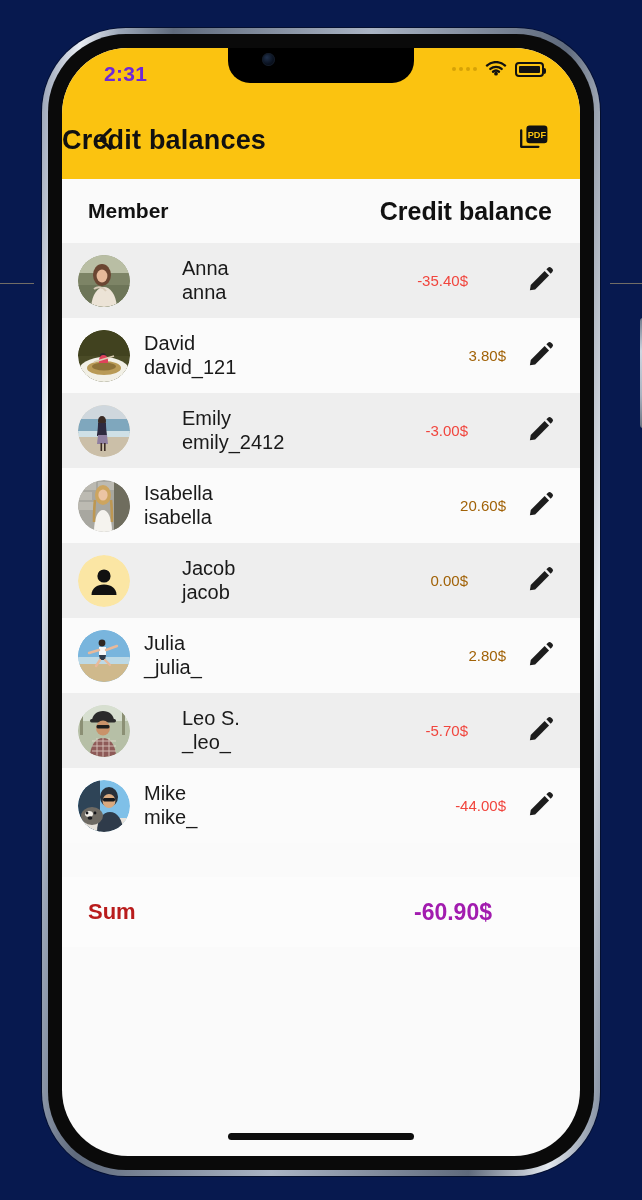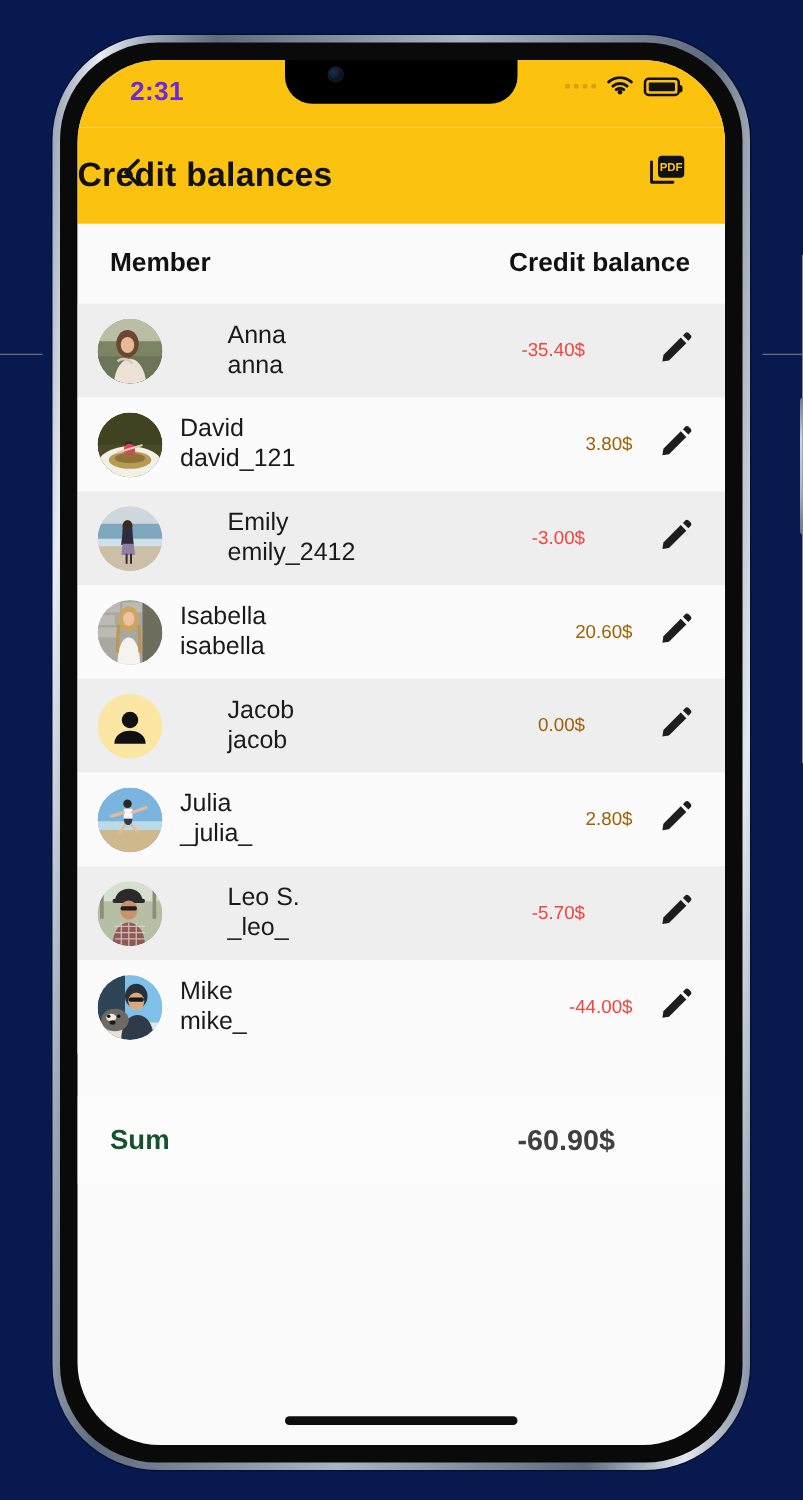--- a/index.html
+++ b/index.html
@@ -118,21 +118,21 @@
   }
 
   
   #table-header {
     height:64px;
     background:#fafafa;
     display:flex; align-items:center;
     padding:0 26px 0 26px;
   }
   #th-member { font-size:21px; font-weight:bold; color:#111; }
-  #th-balance { margin-left:auto; font-size:21px; font-weight:bold; color:#111; padding-right:2px; }
+  #th-balance { margin-left:auto; font-size:25px; font-weight:bold; color:#111; padding-right:2px; }
 
   
   #rows { background:#fcfcfc; }
   .row {
     height:75px;
     display:flex; align-items:center;
     padding:0 22px 0 16px;
     cursor:pointer;
   }
   .row.alt { background:#eeeeee;gap:38px; }
@@ -165,22 +165,22 @@
   }
 
   
   #sum-row {
     height:70px;
     margin-top:34px;
     display:flex; align-items:center;
     padding:0 26px;
     background:#fcfcfc;
   }
-  #sum-label { font-size:22px; font-weight:bold; color:#14532d; }
-  #sum-value { margin-left:auto; font-size:23px; font-weight:bold; color:#404040; padding-right:62px; }
+  #sum-label { font-size:22px; font-weight:bold; color:#b91c1c; }
+  #sum-value { margin-left:auto; font-size:23px; font-weight:bold; color:#a21caf; padding-right:62px; }
 
   #home-indicator {
     position:absolute; bottom:16px; left:50%;
     transform:translateX(-50%);
     width:186px; height:7px; border-radius:4px;
     background:#0d0d0d;
   }
 </style>
 </head>
 <body>

